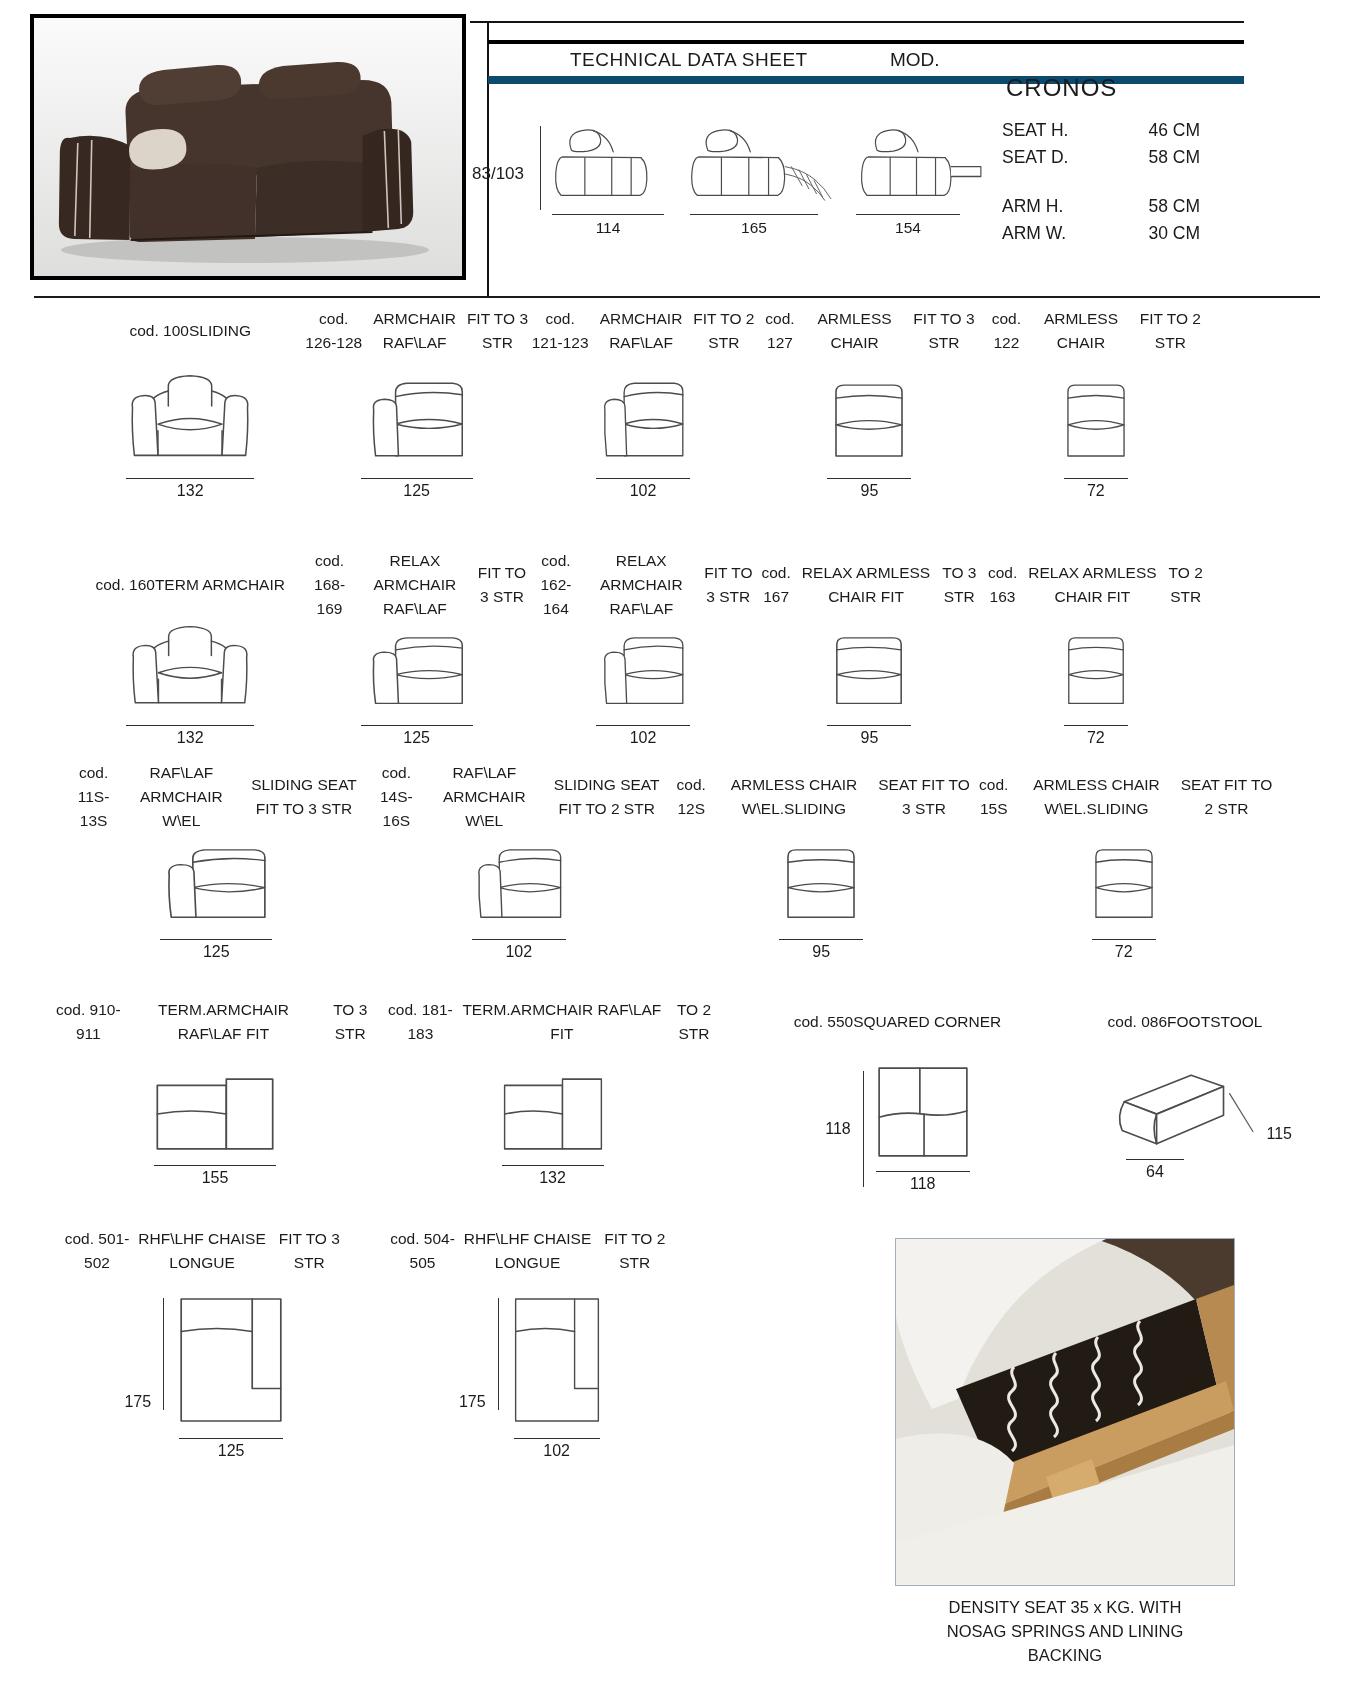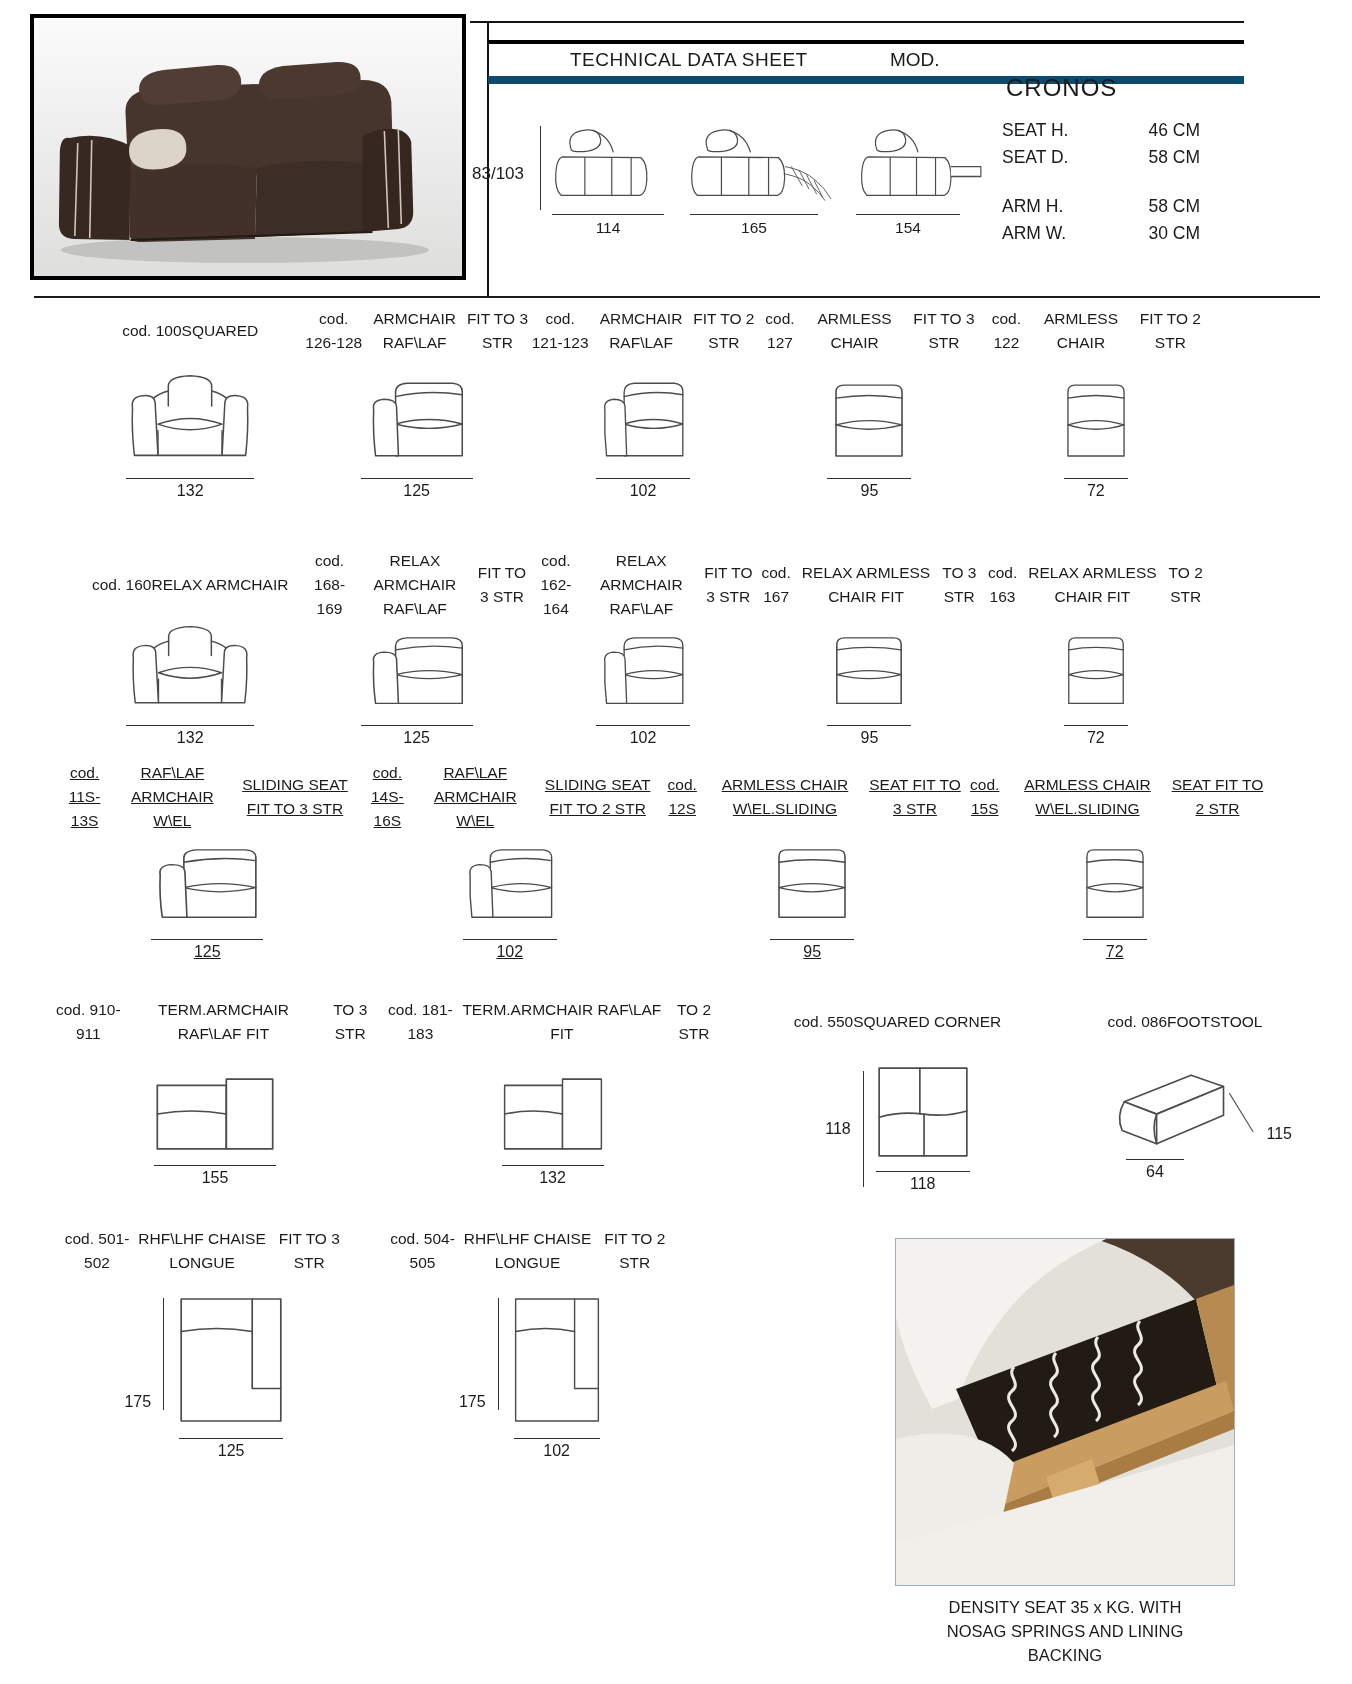--- a/index.html
+++ b/index.html
@@ -20,21 +20,21 @@
   .hlabel{position:absolute;left:472px;top:164px;font-size:17px;}
   .vdimline{position:absolute;border-left:1.5px solid #333;}
   .sideview{position:absolute;top:124px;}
   .sdimline{position:absolute;top:214px;border-top:1.5px solid #333;}
   .sdimnum{position:absolute;top:219px;font-size:15.5px;text-align:center;}
   .spec-row{position:absolute;left:1002px;width:198px;display:flex;justify-content:space-between;font-size:17.5px;}
   
   .row{position:absolute;display:grid;}
   #row1,#row2{left:77px;width:1132px;grid-template-columns:repeat(5,1fr);}
   #row1{top:300px;} #row2{top:545px;}
-  #row3{top:757px;left:56px;width:1210px;grid-template-columns:repeat(4,1fr);text-decoration:underline;}
+  #row3{top:757px;left:65px;width:1210px;grid-template-columns:repeat(4,1fr);}
   #row4{top:985px;left:50px;grid-template-columns:330px 345px 345px 230px;}
   #row5{top:1212px;left:64px;width:606px;grid-template-columns:repeat(2,1fr);gap:45px;}
   .cell{display:flex;flex-direction:column;align-items:center;}
   .thead{display:flex;justify-content:flex-end;align-items:center;
          text-align:center;font-size:15.5px;line-height:1.55;}
   #row1 .thead{height:62px;} #row2 .thead{height:80px;} #row3 .thead{height:80px;}
   #row4 .thead{height:74px;} #row5 .thead{height:78px;}
   .draw{margin-top:8px;display:flex;align-items:flex-end;}
   #row1 .draw{height:92px;} #row2 .draw{height:76px;} #row3 .draw{height:78px;} #row4 .draw{height:86px;}
   .dimline{border-top:1.5px solid #2e2e2e;margin-top:16px;}
@@ -200,21 +200,21 @@
     <span>ARM W.</span>
     <span>30 CM</span>
   </div>
 
   <div class="divider"></div>
 
   <div class="row" id="row1">
     <div class="cell">
       <div class="thead">
           <div>cod. 100</div>
-          <div>SQUARED</div>
+          <div>SLIDING</div>
           <div></div>
         </div>
       <div class="draw">
           <svg class="sketch" width="132" height="90" viewBox="0 0 140 95" preserveAspectRatio="none">
             <use href="#sym-armchair"></use>
           </svg>
         </div>
       <div class="dimline" style="width:128px;"></div>
       <div class="dim">132</div>
     </div>
@@ -273,21 +273,21 @@
         </div>
       <div class="dimline" style="width:64px;"></div>
       <div class="dim">72</div>
     </div>
   </div>
 
   <div class="row" id="row2">
     <div class="cell">
       <div class="thead">
           <div>cod. 160</div>
-          <div>RELAX ARMCHAIR</div>
+          <div>TERM ARMCHAIR</div>
           <div></div>
         </div>
       <div class="draw">
           <svg class="sketch" width="130" height="86" viewBox="0 0 140 95" preserveAspectRatio="none">
             <use href="#sym-armchair"></use>
           </svg>
         </div>
       <div class="dimline" style="width:128px;"></div>
       <div class="dim">132</div>
     </div>

